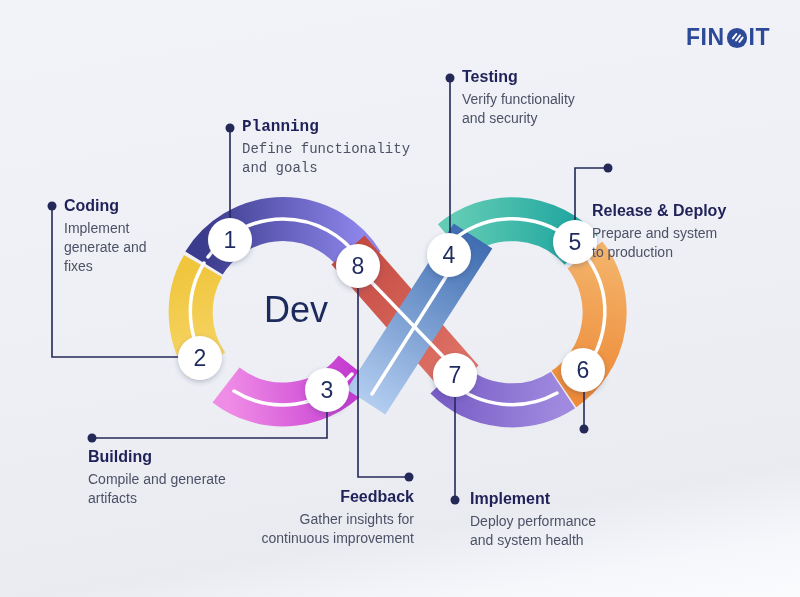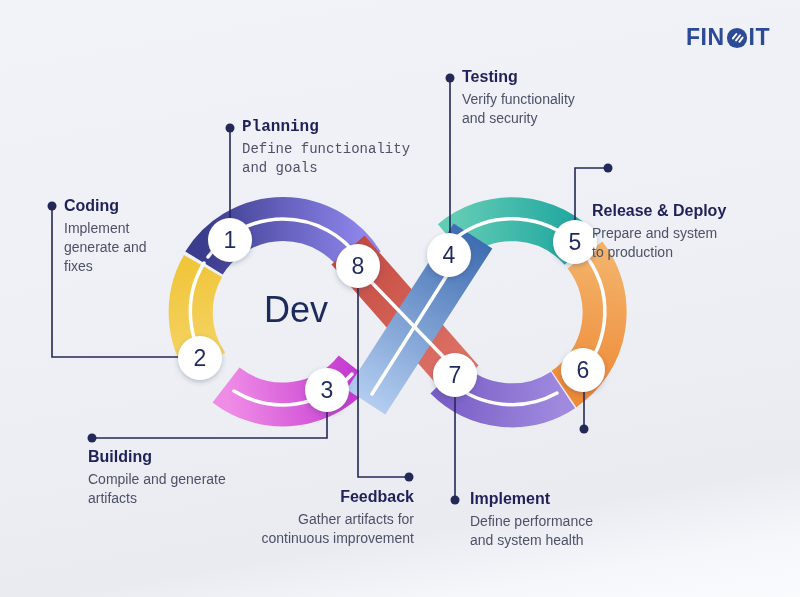--- a/index.html
+++ b/index.html
@@ -176,23 +176,23 @@
 
   <div class="stage" style="left:592px;top:158px;margin-top:44px;">
     <div class="stage-title">Release &amp; Deploy</div>
     <div class="stage-desc">Prepare and system
 to production</div>
   </div>
 
 
   <div class="stage" style="left:470px;top:490px;">
     <div class="stage-title">Implement</div>
-    <div class="stage-desc">Define performance
+    <div class="stage-desc">Deploy performance
 and system health</div>
   </div>
 
   <div class="stage stage-feedback" style="right:386px;top:488px;">
     <div class="stage-title">Feedback</div>
-    <div class="stage-desc">Gather artifacts for
+    <div class="stage-desc">Gather insights for
 continuous improvement</div>
   </div>
 
 </div>
 
 </body></html>

